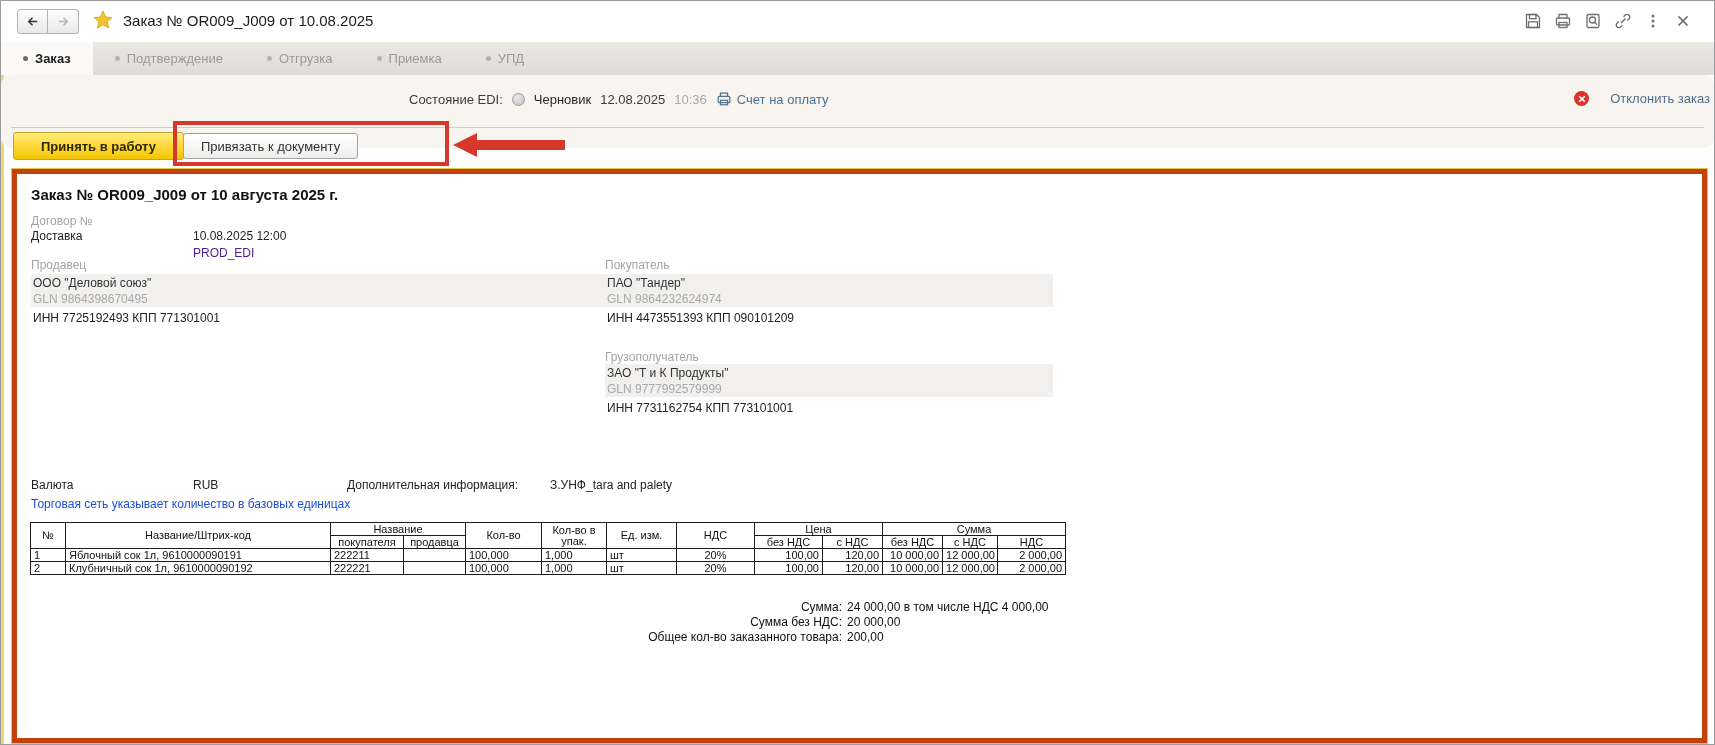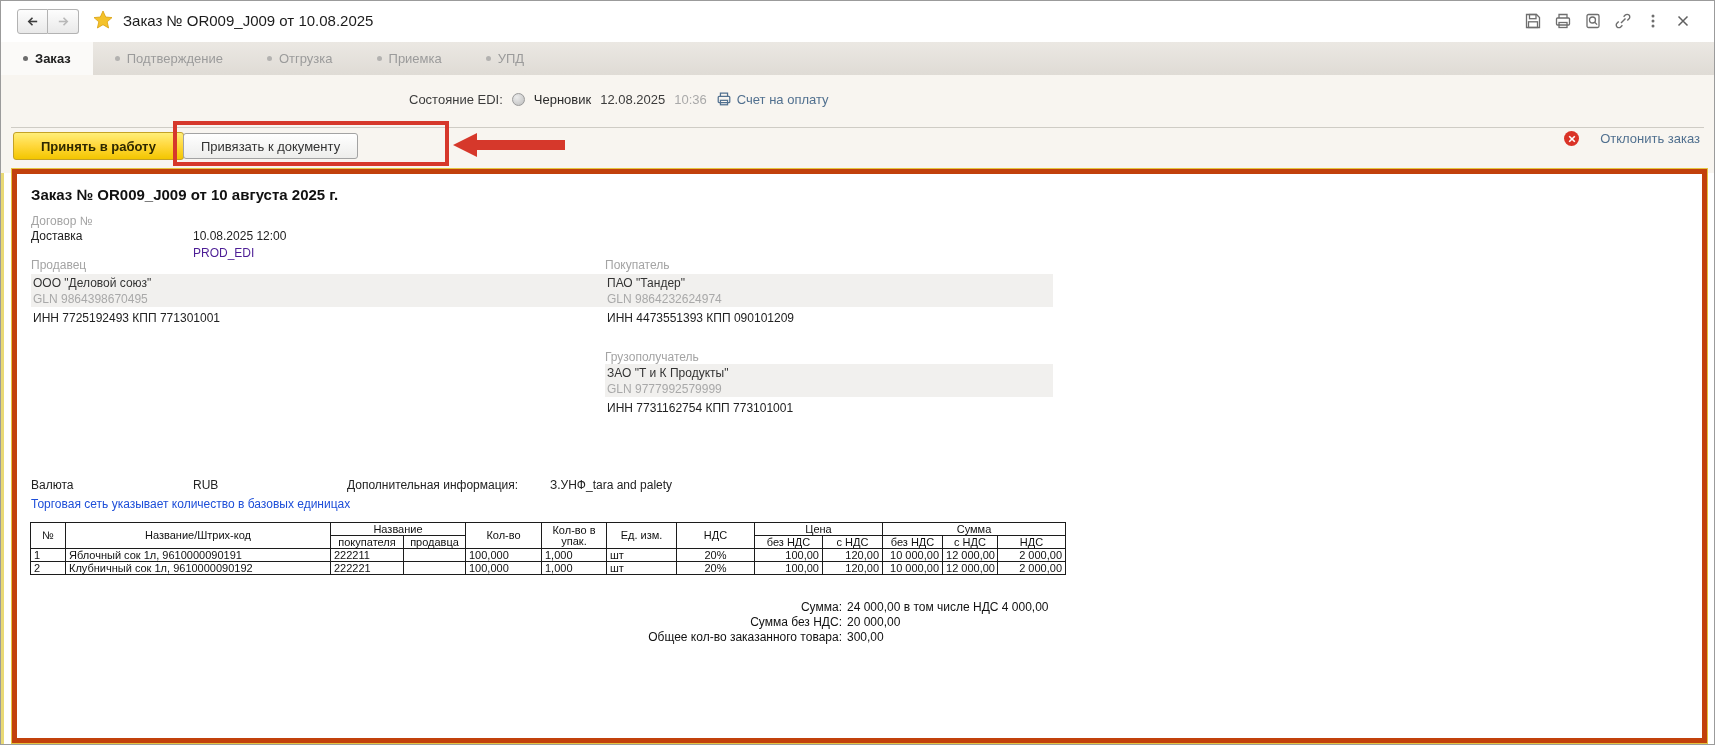--- a/index.html
+++ b/index.html
@@ -27,31 +27,31 @@
   .tabbar {
     position:absolute; left:0; top:41px; width:100%; height:33px;
     background:linear-gradient(#ebe8e3,#dfdbd5); display:flex; 
   }
   .tab { display:flex; align-items:center; gap:7px; padding:0 22px; height:33px; cursor:pointer;
          font-size:13px; color:#9b9b9b; }
   .tab .dot { width:5px; height:5px; border-radius:50%; background:#b3b2b0; }
   .tab.active { background:#fbfaf8; color:#222; font-weight:bold; }
   .tab.active .dot { background:#6d6d6d; }
   
-  .panel { position:absolute; left:0; top:74px; width:100%; height:98px; background:#f8f5f0; }
+  .panel { position:absolute; left:0; top:74px; width:100%; height:73px; background:#f8f5f0;border-radius:10px; }
   .panel .divider { position:absolute; left:10px; right:10px; top:52px; border-top:1px solid #cfccc5; }
   .statusline { position:absolute; left:408px; top:16px; display:flex; align-items:center; gap:9px;
                 font-size:13px; color:#3c3c3c; white-space:nowrap; }
   .edi-circle { width:13px; height:13px; border-radius:50%; border:1px solid #9a9a9a;
                 background:radial-gradient(circle at 35% 30%, #ececec, #bdbdbd); }
   .edi-state { color:#2b2b2b; }
   .edi-time { color:#a9a9a9; }
   .link { color:#51708f; cursor:pointer; text-decoration:none; }
   .invoice { display:flex; align-items:center; gap:5px; }
-  .rejectline { position:absolute; right:14px; top:16px; display:flex; align-items:center; gap:21px; font-size:13px;margin-top:40px; }
+  .rejectline { position:absolute; right:4px; top:16px; display:flex; align-items:center; gap:21px; font-size:13px; }
   .reject-ico { width:15px; height:15px; border-radius:50%; background:#da3327; display:flex;
                 align-items:center; justify-content:center; }
   .btn-yellow {
     position:absolute; left:12px; top:57px; height:28px; padding:0 27px;
     background:linear-gradient(#ffee79,#ffd83d 48%,#f3c600); border:1px solid #c4a227; border-radius:3px;
     font-size:13px; font-weight:bold; color:#2e2800; display:flex; align-items:center; cursor:pointer;
     font-family:inherit;
   }
   .btn-default {
     position:absolute; left:182px; top:58px; height:26px; padding:0 17px;
@@ -321,20 +321,20 @@
       <div class="trow">
         <span class="tlabel">Сумма:</span>
         <span class="tvalue">24 000,00 в том числе НДС 4 000,00</span>
       </div>
       <div class="trow">
         <span class="tlabel">Сумма без НДС:</span>
         <span class="tvalue">20 000,00</span>
       </div>
       <div class="trow">
         <span class="tlabel">Общее кол-во заказанного товара:</span>
-        <span class="tvalue">300,00</span>
+        <span class="tvalue">200,00</span>
       </div>
     </div>
 
   </div>
   </div>
 
 </div>
 
 </body></html>

